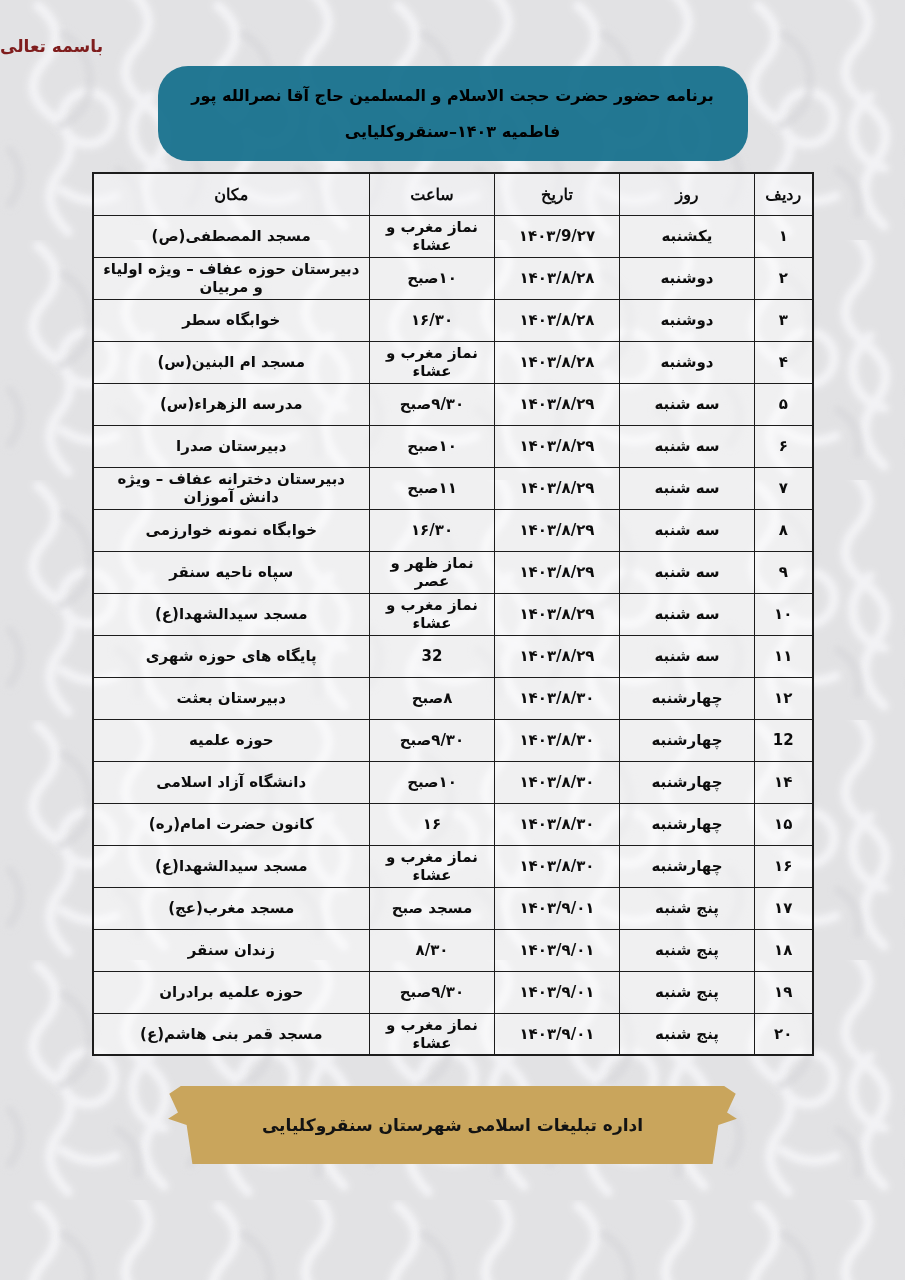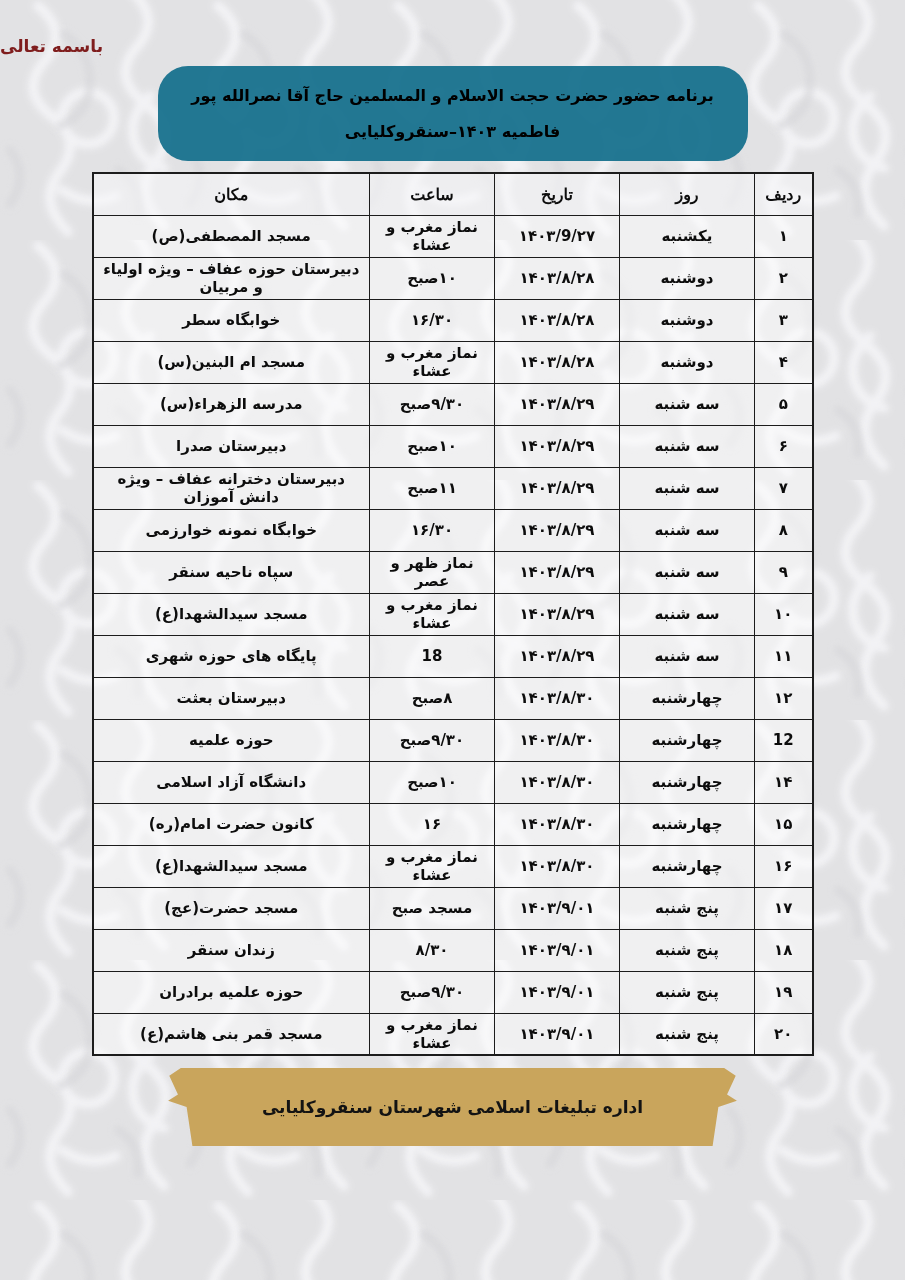--- a/index.html
+++ b/index.html
@@ -38,21 +38,21 @@
     padding:2px 4px;box-sizing:border-box;
     overflow:hidden;
   }
   table.schedule th{height:42px;font-size:16px;background:rgba(248,248,250,0.55);font-family:Liberation Serif, serif;}
   table.schedule td{height:42px;font-size:15px;}
   td.cell-place{font-size:14px;}
   td.cell-time{font-size:14.5px;}
   td.cell-no{font-size:16px;}
 
   .footer-plaque{
-    width:578px;height:78px;margin:12px auto 0;
+    width:578px;height:78px;margin:30px auto 0;
     background:#c9a55c;
     clip-path:polygon(3% 0%,97% 0%,99% 10%,97.5% 34%,99.2% 42%,96% 50%,95% 100%,5% 100%,4% 50%,0.8% 42%,2.5% 34%,1% 10%);
     display:flex;align-items:center;justify-content:center;
   }
   .footer-text{font-size:17px;font-weight:bold;color:#131313;text-align:center;}
 </style>
 </head>
 <body>
 
 <div class="bg-layer">
@@ -175,21 +175,21 @@
           <td class="cell-no">۱۰</td>
           <td class="cell-day">سه شنبه</td>
           <td class="cell-date">۱۴۰۳/۸/۲۹</td>
           <td class="cell-time">نماز مغرب و عشاء</td>
           <td class="cell-place">مسجد سیدالشهدا(ع)</td>
         </tr>
         <tr>
           <td class="cell-no">۱۱</td>
           <td class="cell-day">سه شنبه</td>
           <td class="cell-date">۱۴۰۳/۸/۲۹</td>
-          <td class="cell-time">18</td>
+          <td class="cell-time">32</td>
           <td class="cell-place">پایگاه های حوزه شهری</td>
         </tr>
         <tr>
           <td class="cell-no">۱۲</td>
           <td class="cell-day">چهارشنبه</td>
           <td class="cell-date">۱۴۰۳/۸/۳۰</td>
           <td class="cell-time">۸صبح</td>
           <td class="cell-place">دبیرستان بعثت</td>
         </tr>
         <tr>
@@ -218,21 +218,21 @@
           <td class="cell-day">چهارشنبه</td>
           <td class="cell-date">۱۴۰۳/۸/۳۰</td>
           <td class="cell-time">نماز مغرب و عشاء</td>
           <td class="cell-place">مسجد سیدالشهدا(ع)</td>
         </tr>
         <tr>
           <td class="cell-no">۱۷</td>
           <td class="cell-day">پنج شنبه</td>
           <td class="cell-date">۱۴۰۳/۹/۰۱</td>
           <td class="cell-time">مسجد صبح</td>
-          <td class="cell-place">مسجد حضرت(عج)</td>
+          <td class="cell-place">مسجد مغرب(عج)</td>
         </tr>
         <tr>
           <td class="cell-no">۱۸</td>
           <td class="cell-day">پنج شنبه</td>
           <td class="cell-date">۱۴۰۳/۹/۰۱</td>
           <td class="cell-time">۸/۳۰</td>
           <td class="cell-place">زندان سنقر</td>
         </tr>
         <tr>
           <td class="cell-no">۱۹</td>

